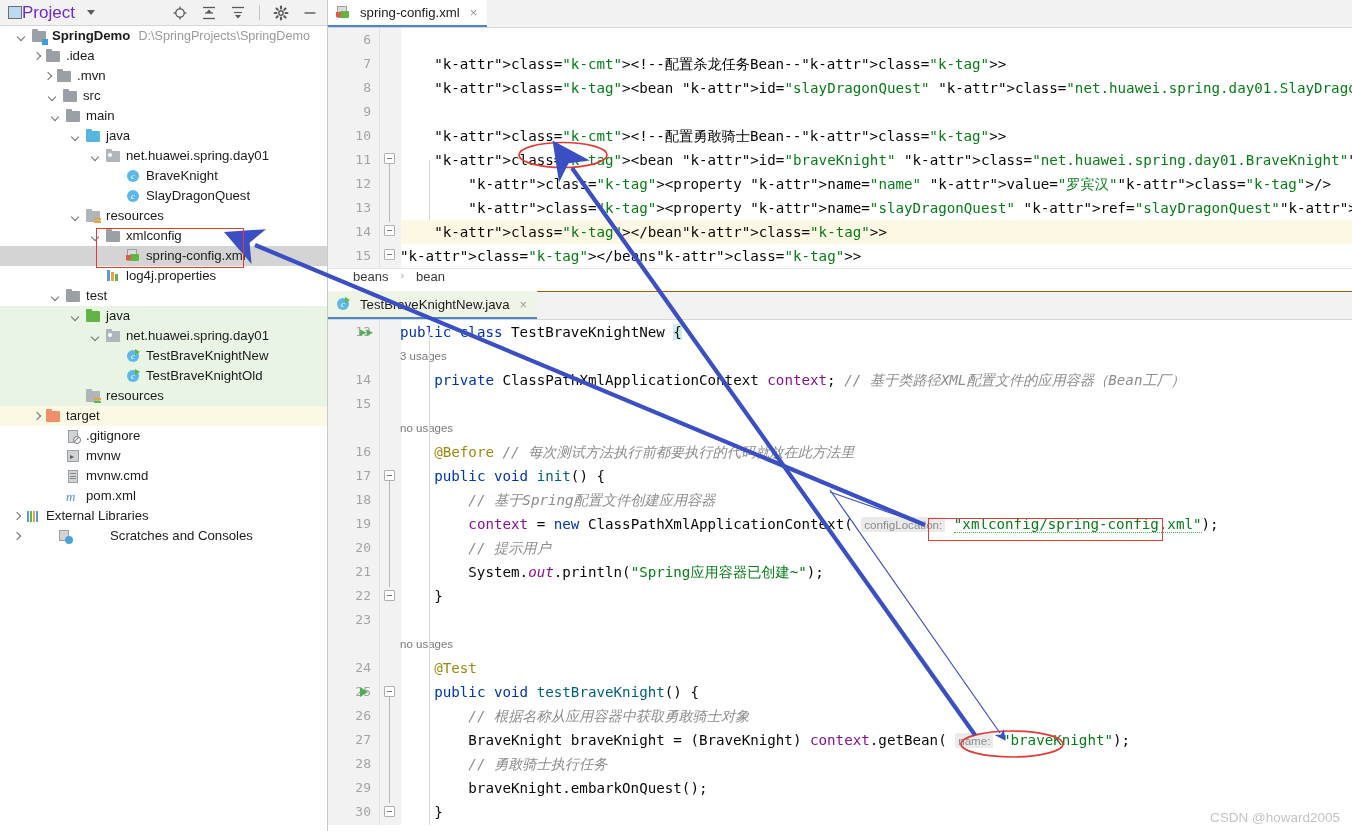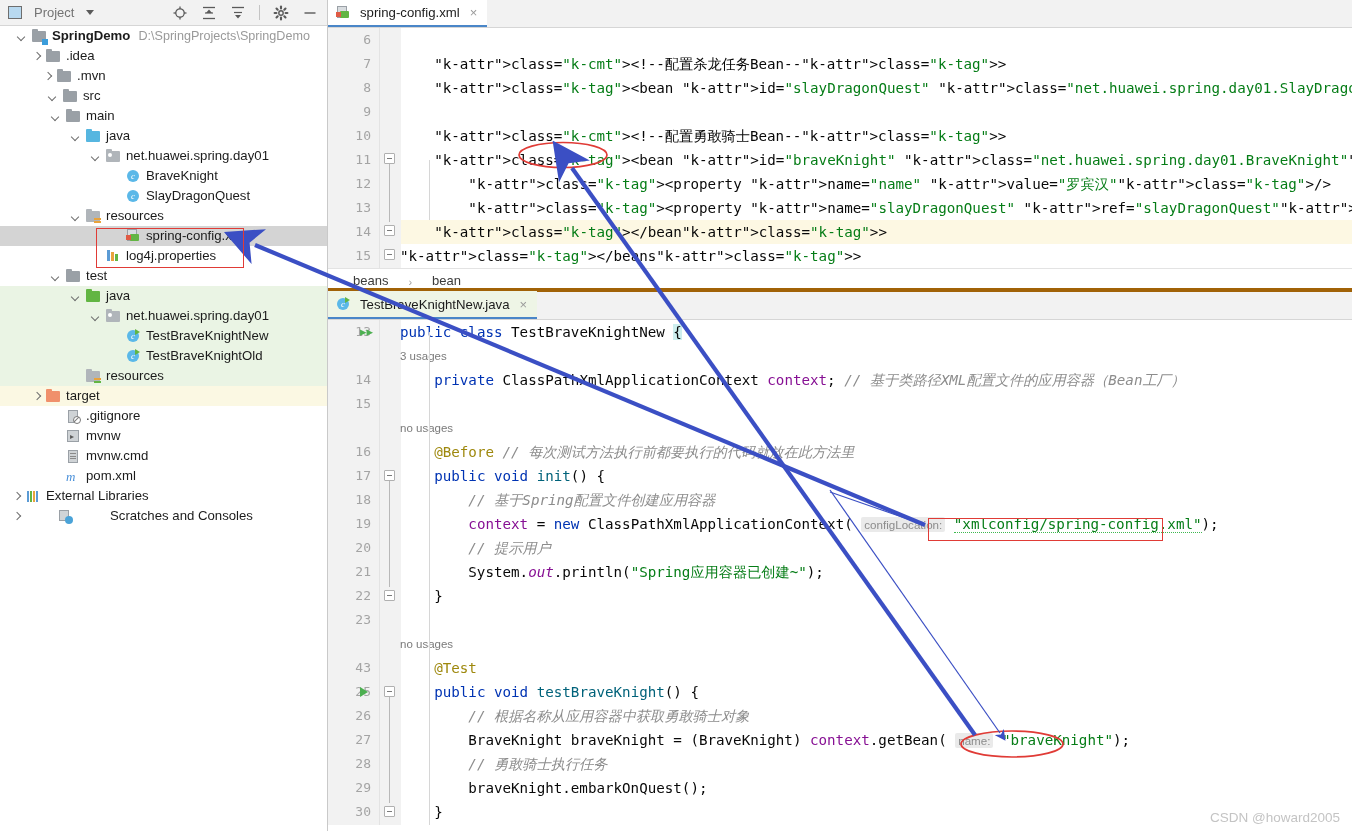--- a/index.html
+++ b/index.html
@@ -20,23 +20,23 @@
     border-right: 1px solid #c9c9c9;
   }
   #project-toolbar {
     position: relative;
     height: 26px;
     background: #f2f2f2;
     border-bottom: 1px solid #d6d6d6;
     display: flex; align-items: center;
   }
   .proj-label {
-    display: flex; align-items: center; gap: 12px;
+    display: flex; align-items: center; gap: 0;
     margin-left: 8px;
-    font-size: 13px; color: #737373;
+    font-size: 17px; color: #6d28d9;
   }
   .proj-swatch {
     width: 14px; height: 13px;
     border: 1.6px solid #6e6e6e;
     background: #b8d9f0;
     display: inline-block;
   }
   .caret-down {
     width: 0; height: 0;
     border-left: 4px solid transparent;
@@ -160,22 +160,22 @@
   .fold-minus {
     position:absolute; width:11px; height:11px; border:1px solid #b0b0b0; background:#fff;
     border-radius:1px;
   }
   .fold-minus::after { content:""; position:absolute; left:2px; top:4px; width:5px; height:1px; background:#7a7a7a; }
   .fold-vline { position:absolute; width:1px; background:#b8b8b8; }
   .gut-run { position:absolute; width:0;height:0; border-left:8px solid #4caf50; border-top:5px solid transparent; border-bottom:5px solid transparent; }
   .gut-runall { position:absolute; font-size:13px; color:#4caf50; font-family:"DejaVu Sans",sans-serif; }
 
   .breadcrumb {
-    height: 24px; background: #fff; border-top:1px solid #e3e3e3; border-bottom:4px solid #a16207;
-    display:flex; align-items:flex-end; padding-left: 25px; gap:20px;
+    height: 24px; background: #fff; border-top:1px solid #e3e3e3; border-bottom:1px solid #a16207;
+    display:flex; align-items:flex-start; padding-left: 25px; gap:12px;
     font-size: 13px; color: #3a3a3a;
   }
   .bc-sep { color:#a0a0a0; font-size: 11px; }
 
   .sq-underline { border-bottom: 1.5px dotted #3fb950; }
 
   
   #overlay { position: absolute; left:0; top:0; width:1352px; height:831px; pointer-events:none; }
   .red-box { position:absolute; border: 1.6px solid #e03b36; }
   .watermark {
@@ -307,20 +307,27 @@
         </div>
         <div class="row" style="padding-left: 71px;">
           <span class="arrow open"></span>
           <span class="ico">
             <span class="f-lgray"></span>
             <span style="position:absolute;right:0px;bottom:1px;width:7px;height:2px;background:#e8a33d;"></span>
             <span style="position:absolute;right:0px;bottom:4px;width:7px;height:2px;background:#e8a33d;"></span>
           </span>
           <span class="lbl">resources</span>
         </div>
+        <div class="row" style="padding-left: 91px;">
+          <span class="arrow open"></span>
+          <span class="ico">
+            <span class="f-gray"></span>
+          </span>
+          <span class="lbl">xmlconfig</span>
+        </div>
         <div class="row gray-sel" style="padding-left: 111px;">
           <span class="arrow none"></span>
           <span class="ico">
             <span style="position:absolute;left:2px;top:1px;width:10px;height:12px;background:#d9dde0;border:1px solid #9aa0a6;"></span>
             <span style="position:absolute;left:5px;top:6px;width:9px;height:7px;background:#62b543;border-radius:1px;"></span>
             <span style="position:absolute;left:1px;top:7px;width:5px;height:5px;background:#e05a44;"></span>
           </span>
           <span class="lbl">spring-config.xml</span>
         </div>
         <div class="row" style="padding-left: 91px;">
@@ -530,21 +537,21 @@
           <div class="code" style="top: 192px;">        <span class="k-field">context</span> = <span class="k-kw">new</span> ClassPathXmlApplicationContext( <span class="param-hint">configLocation:</span> <span class="k-str sq-underline">"xmlconfig/spring-config.xml"</span>);</div>
           <div class="lnum" style="top: 216px;">20</div>
           <div class="code" style="top: 216px;">        <span class="k-cmt">// 提示用户</span></div>
           <div class="lnum" style="top: 240px;">21</div>
           <div class="code" style="top: 240px;">        System.<span class="k-static">out</span>.println(<span class="k-str">"Spring应用容器已创建~"</span>);</div>
           <div class="lnum" style="top: 264px;">22</div>
           <div class="code" style="top: 264px;">    }</div>
           <div class="lnum" style="top: 288px;">23</div>
           <div class="code" style="top: 288px;"></div>
           <div class="usages" style="top: 312px;">no usages</div>
-          <div class="lnum" style="top: 336px;">43</div>
+          <div class="lnum" style="top: 336px;">24</div>
           <div class="code" style="top: 336px;">    <span class="k-anno">@Test</span></div>
           <div class="lnum" style="top: 360px;">25</div>
           <div class="code" style="top: 360px;">    <span class="k-kw">public</span> <span class="k-kw">void</span> <span class="k-method">testBraveKnight</span>() {</div>
           <div class="lnum" style="top: 384px;">26</div>
           <div class="code" style="top: 384px;">        <span class="k-cmt">// 根据名称从应用容器中获取勇敢骑士对象</span></div>
           <div class="lnum" style="top: 408px;">27</div>
           <div class="code" style="top: 408px;">        BraveKnight braveKnight = (BraveKnight) <span class="k-field">context</span>.getBean( <span class="param-hint">name:</span> <span class="k-str">"braveKnight"</span>);</div>
           <div class="lnum" style="top: 432px;">28</div>
           <div class="code" style="top: 432px;">        <span class="k-cmt">// 勇敢骑士执行任务</span></div>
           <div class="lnum" style="top: 456px;">29</div>

